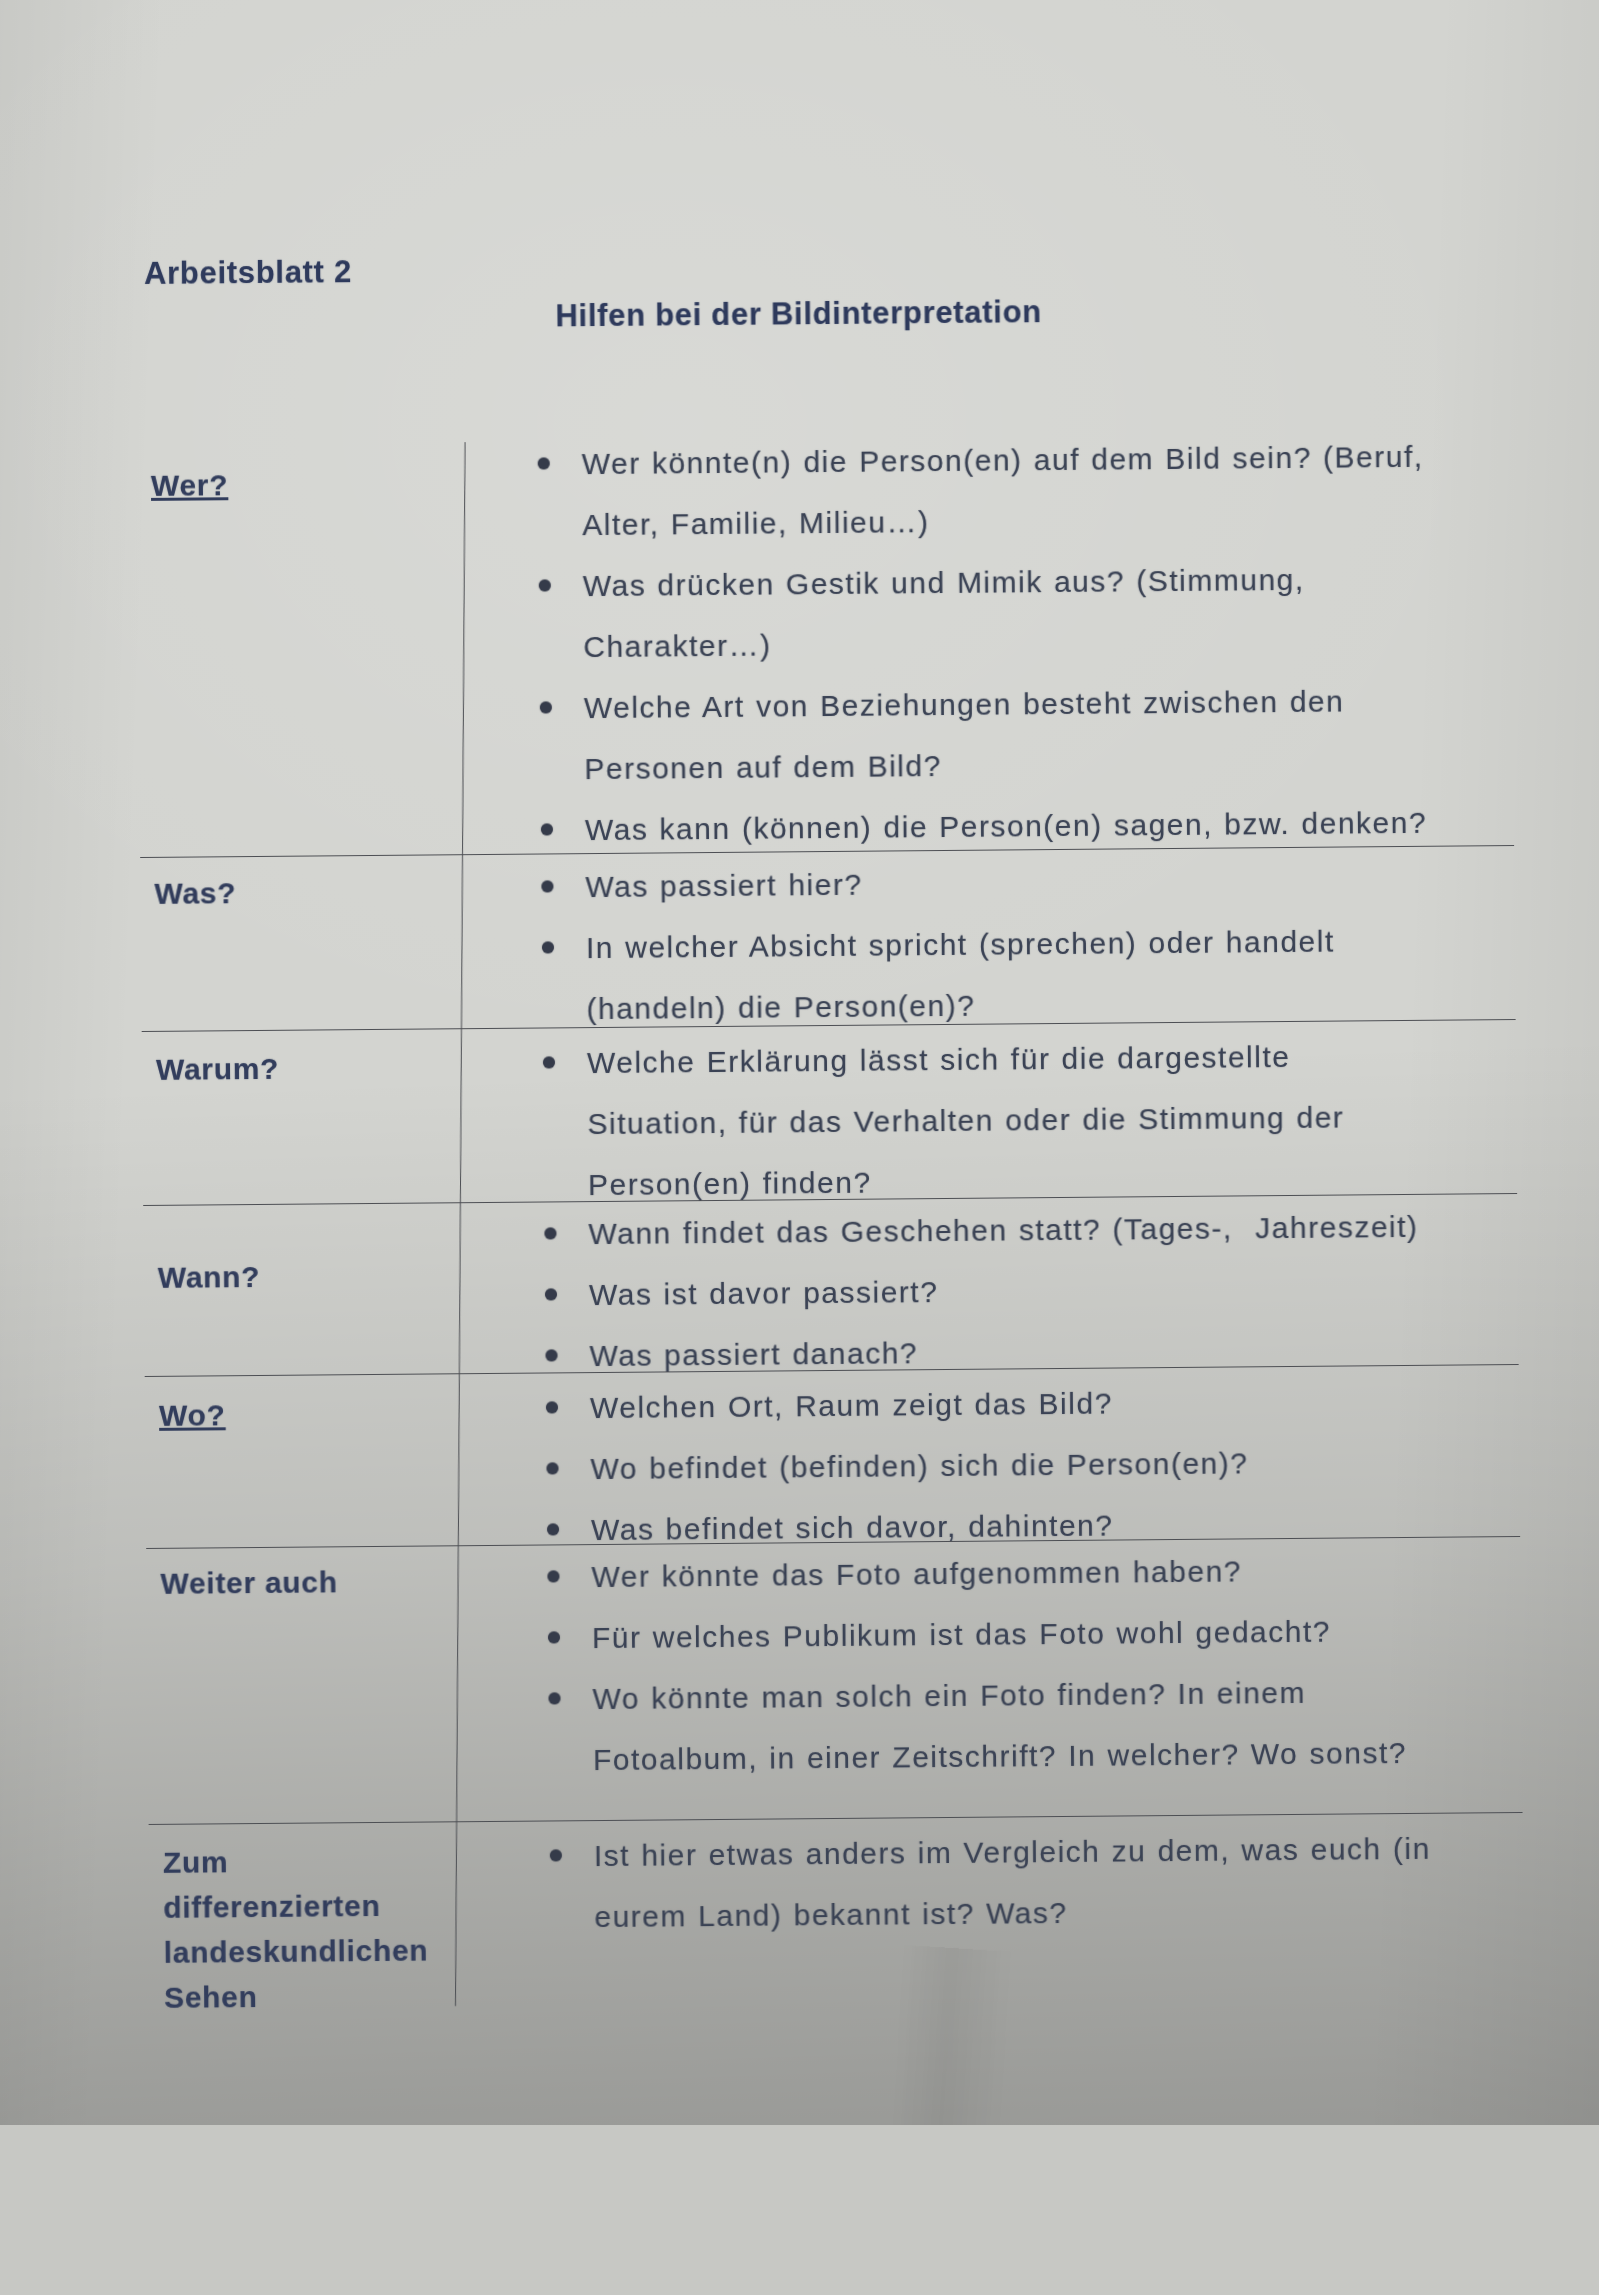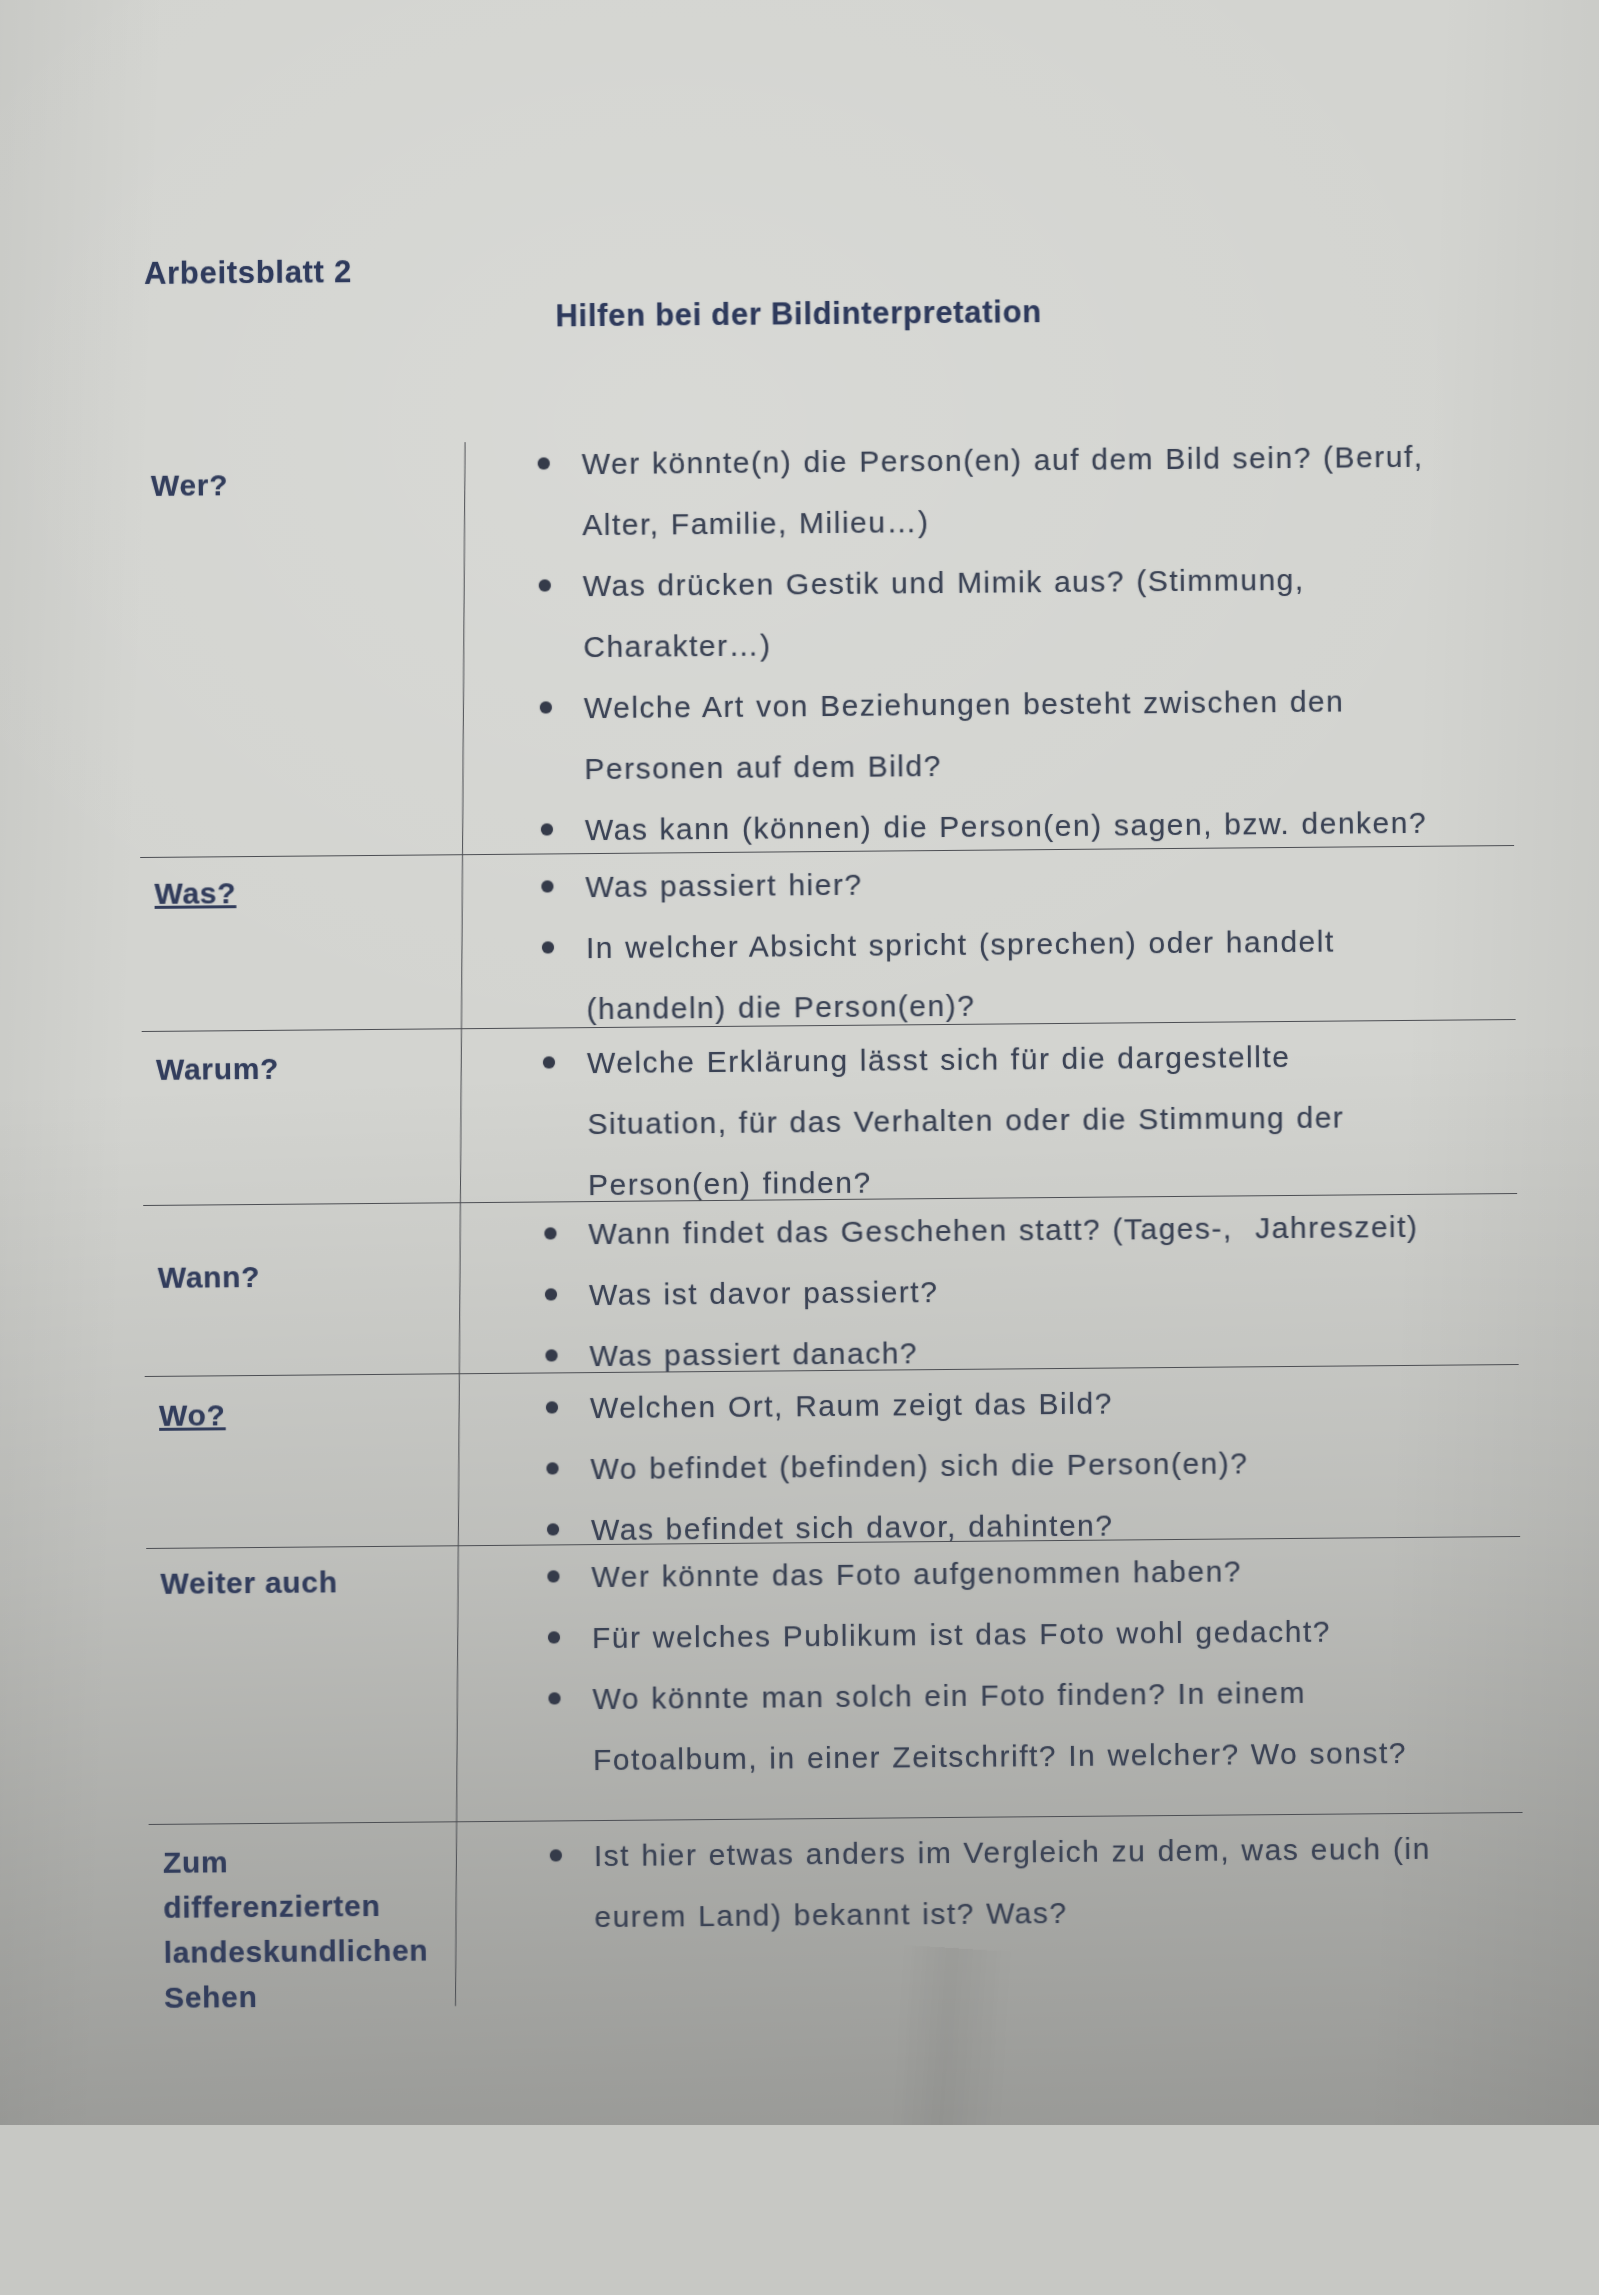--- a/index.html
+++ b/index.html
@@ -76,25 +76,25 @@
 </style>
 </head>
 <body>
 
 <div id="photo">
   <div id="sheet">
     <div class="doc-title">Arbeitsblatt 2</div>
     <div class="doc-subtitle">Hilfen bei der Bildinterpretation</div>
     <div id="qtable">
         <div class="trow" style="top: 0px; height: 412px;">
-          <div class="row-label" style="top: 18px;"><div>Wer?</div></div>
+          <div class="row-label" style="top: 18px; text-decoration: underline;"><div>Wer?</div></div>
           <div class="bullets" style="top: -8.3px;"><div class="bullet"><span class="bullet-dot"></span><div class="bullet-line">Wer könnte(n) die Person(en) auf dem Bild sein? (Beruf,</div><div class="bullet-line">Alter, Familie, Milieu…)</div></div><div class="bullet"><span class="bullet-dot"></span><div class="bullet-line">Was drücken Gestik und Mimik aus? (Stimmung,</div><div class="bullet-line">Charakter…)</div></div><div class="bullet"><span class="bullet-dot"></span><div class="bullet-line">Welche Art von Beziehungen besteht zwischen den</div><div class="bullet-line">Personen auf dem Bild?</div></div><div class="bullet"><span class="bullet-dot"></span><div class="bullet-line">Was kann (können) die Person(en) sagen, bzw. denken?</div></div></div>
         </div>
         <div class="trow ruled" style="top: 412px; height: 174px;">
-          <div class="row-label" style="top: 12.5px; text-decoration: underline;"><div>Was?</div></div>
+          <div class="row-label" style="top: 12.5px;"><div>Was?</div></div>
           <div class="bullets" style="top: 2.1px;"><div class="bullet"><span class="bullet-dot"></span><div class="bullet-line">Was passiert hier?</div></div><div class="bullet"><span class="bullet-dot"></span><div class="bullet-line">In welcher Absicht spricht (sprechen) oder handelt</div><div class="bullet-line">(handeln) die Person(en)?</div></div></div>
         </div>
         <div class="trow ruled" style="top: 586px; height: 174px;">
           <div class="row-label" style="top: 14.6px;"><div>Warum?</div></div>
           <div class="bullets" style="top: 4.2px;"><div class="bullet"><span class="bullet-dot"></span><div class="bullet-line">Welche Erklärung lässt sich für die dargestellte</div><div class="bullet-line">Situation, für das Verhalten oder die Stimmung der</div><div class="bullet-line">Person(en) finden?</div></div></div>
         </div>
         <div class="trow ruled" style="top: 760px; height: 170px;">
           <div class="row-label" style="top: 29px; margin-top: 20px;"><div>Wann?</div></div>
           <div class="bullets" style="top: 0.7px;"><div class="bullet"><span class="bullet-dot"></span><div class="bullet-line">Wann findet das Geschehen statt? (Tages-,  Jahreszeit)</div></div><div class="bullet"><span class="bullet-dot"></span><div class="bullet-line">Was ist davor passiert?</div></div><div class="bullet"><span class="bullet-dot"></span><div class="bullet-line">Was passiert danach?</div></div></div>
         </div>

